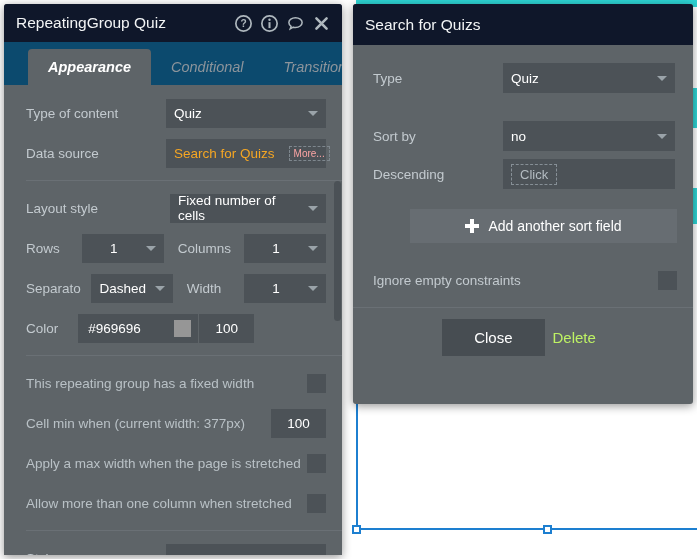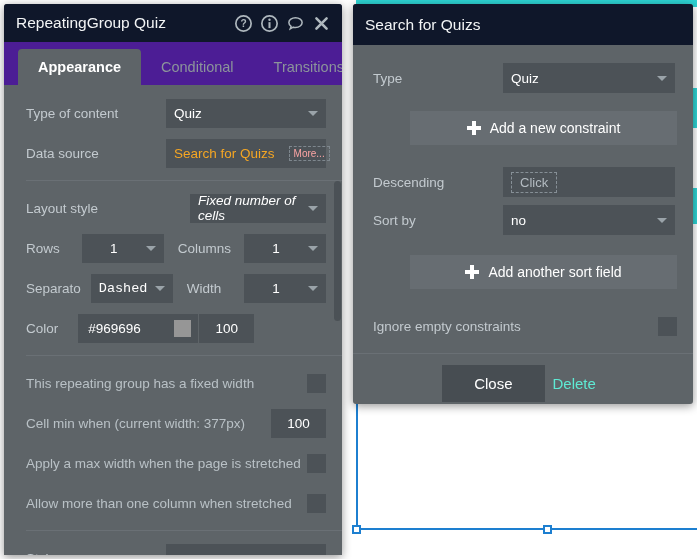--- a/index.html
+++ b/index.html
@@ -87,25 +87,26 @@
 
   
   #left-dialog {
     left: 4px;
     top: 4px;
     width: 338px;
     height: 551px;
     border-radius: 3px 3px 0 0;
   }
   .tabstrip {
-    background: #4c1d95;
+    background: #0c4a6e;
     height: 43px;
     display: flex;
     align-items: flex-end;
-    padding-left: 14px;
+    padding-left: 24px;
+    font-style: italic;
   }
   .tab {
     height: 36px;
     padding: 0 20px;
     display: flex;
     align-items: center;
     justify-content: center;
     font-size: 14.5px;
     color: #8c949b;
     border-radius: 4px 4px 0 0;
@@ -171,24 +172,24 @@
     width: 0; height: 0;
     border-left: 5px solid transparent;
     border-right: 5px solid transparent;
     border-top: 5px solid #9aa3a9;
     margin-left: 8px;
     flex: 0 0 auto;
   }
 
   .f-type    { width: 160px; }
   .f-ds      { width: 160px; justify-content: flex-start; }
-  .f-layout  { width: 136px; font-style: italic; }
+  .f-layout  { width: 156px; }
   .f-rows    { width: 82px; }
   .f-cols    { width: 82px; }
-  .f-sep     { width: 82px; font-family: Liberation Mono, monospace; }
+  .f-sep     { width: 82px; }
   .f-width   { width: 82px; }
   .f-style   { width: 160px; }
 
   .orange { color: #f5a623; white-space: nowrap; }
   .more-chip {
     border: 1px dashed #7e878e;
     color: #fca5a5;
     font-size: 10px;
     padding: 1px 4px;
     margin-left: 14px;
@@ -324,21 +325,21 @@
     align-items: center;
     justify-content: center;
   }
   .btn-close {
     background: #474d52;
     color: #ffffff;
     font-size: 15px;
     padding: 10px 32px;
   }
   .btn-delete {
-    color: #5eead4;
+    color: #bef264;
     font-size: 15px;
     padding: 10px 8px;
   }
 </style>
 </head>
 <body>
 
 <div id="stage">
 
   <div class="canvas-teal-bar" style="background: rgb(46, 212, 212);"></div>
@@ -514,42 +515,38 @@
     <div class="rrow">
       <span class="rlbl">Type</span>
       <div class="rfield">
         <span class="fval">Quiz</span>
         <span class="caret"></span>
       </div>
     </div>
 
     <div style="height:8px"></div>
 
-    <div class="big-btn">
-      <span class="plus"></span>
-      <span>Add a new constraint</span>
-    </div>
 
     <div style="height:12px"></div>
-
-    <div class="rrow">
-      <span class="rlbl">Descending</span>
-      <div class="rfield">
-        <span class="click-chip">Click</span>
-      </div>
-    </div>
 
     <div class="rrow">
       <span class="rlbl">Sort by</span>
       <div class="rfield">
         <span class="fval">no</span>
         <span class="caret"></span>
       </div>
     </div>
 
+    <div class="rrow">
+      <span class="rlbl">Descending</span>
+      <div class="rfield">
+        <span class="click-chip">Click</span>
+      </div>
+    </div>
+
     <div style="height:10px"></div>
 
     <div class="big-btn">
       <span class="plus"></span>
       <span>Add another sort field</span>
     </div>
 
     <div style="height:12px"></div>
 
     <div class="rrow">

